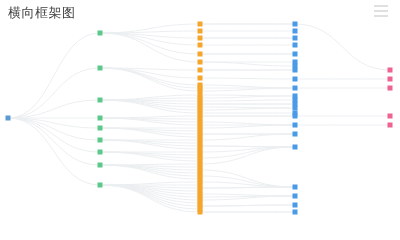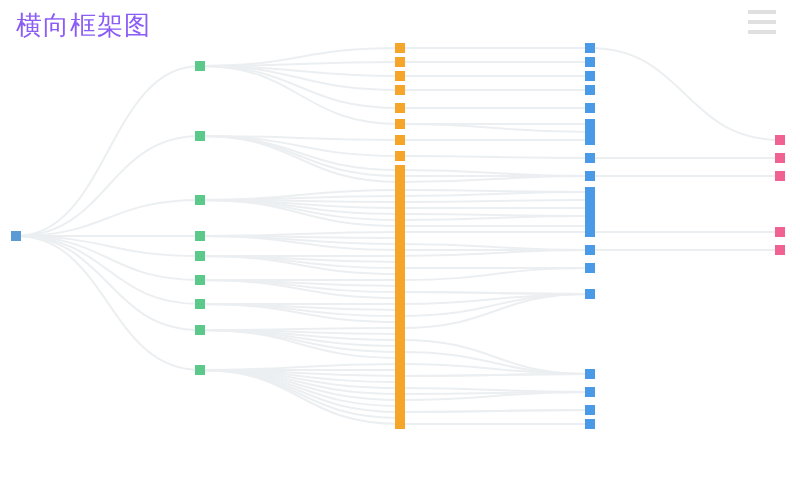--- a/index.html
+++ b/index.html
@@ -4,21 +4,21 @@
 <style>
   html,body{margin:0;padding:0;}
   body{
     width:400px;height:220px;background:#ffffff;
     font-family:"Liberation Sans","DejaVu Sans",sans-serif;
     overflow:hidden;position:relative;
   }
   #chart-root{position:absolute;inset:0;width:400px;height:220px;}
   #chart-title{
     position:absolute;left:8px;top:5px;
-    font-size:13px;color:#8b5cf6;font-weight:400;
+    font-size:13px;color:#404040;font-weight:400;
     letter-spacing:.5px;line-height:16px;white-space:nowrap;
   }
   #toolbox-menu{
     position:absolute;right:12px;top:5px;
     width:14px;height:12px;cursor:pointer;
     display:flex;flex-direction:column;justify-content:space-between;
   }
   #toolbox-menu span{display:block;height:2px;width:100%;background:#e0e0e0;border-radius:0;}
   #tree-svg{position:absolute;left:0;top:0;}
   .tree-link{fill:none;stroke:#eceff1;stroke-width:1;}

